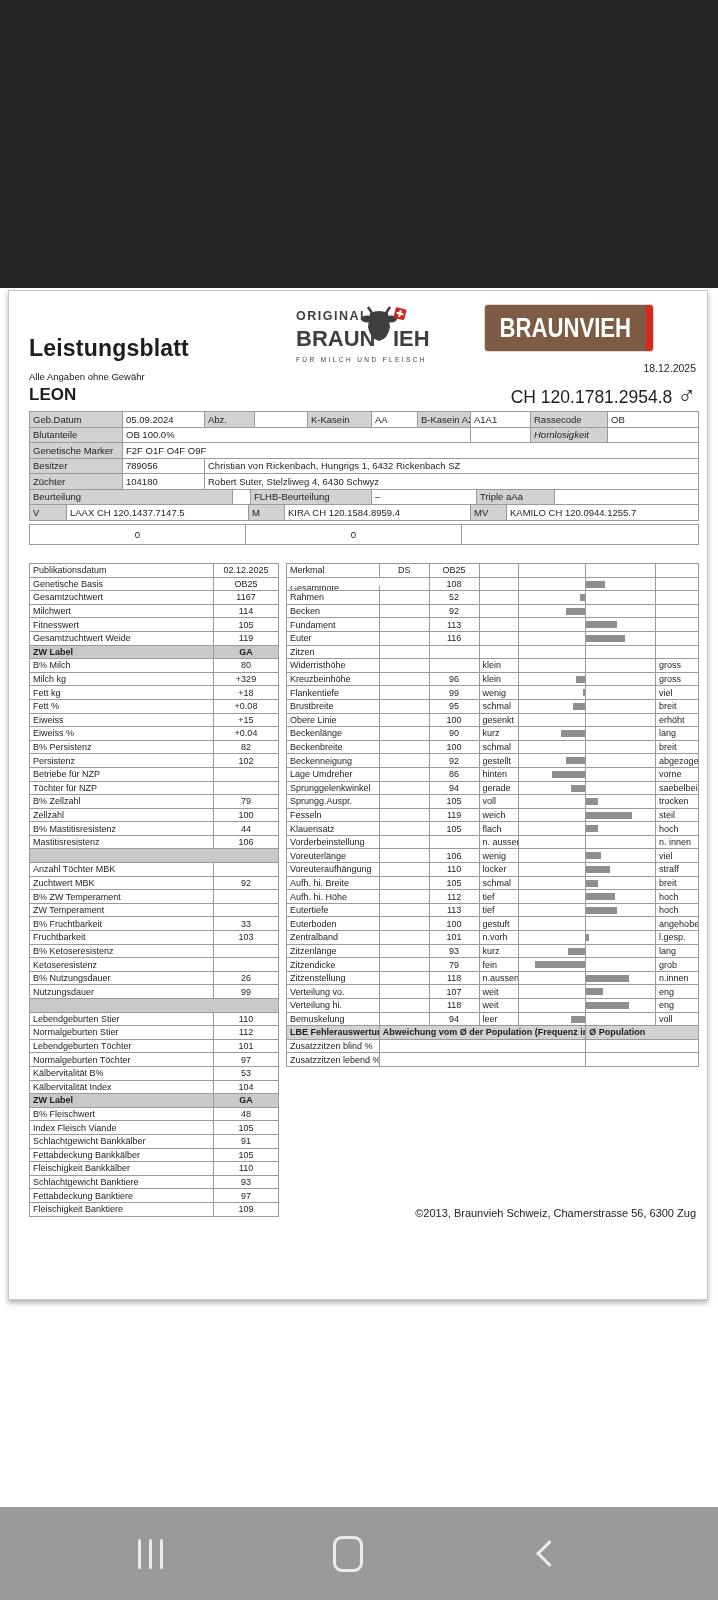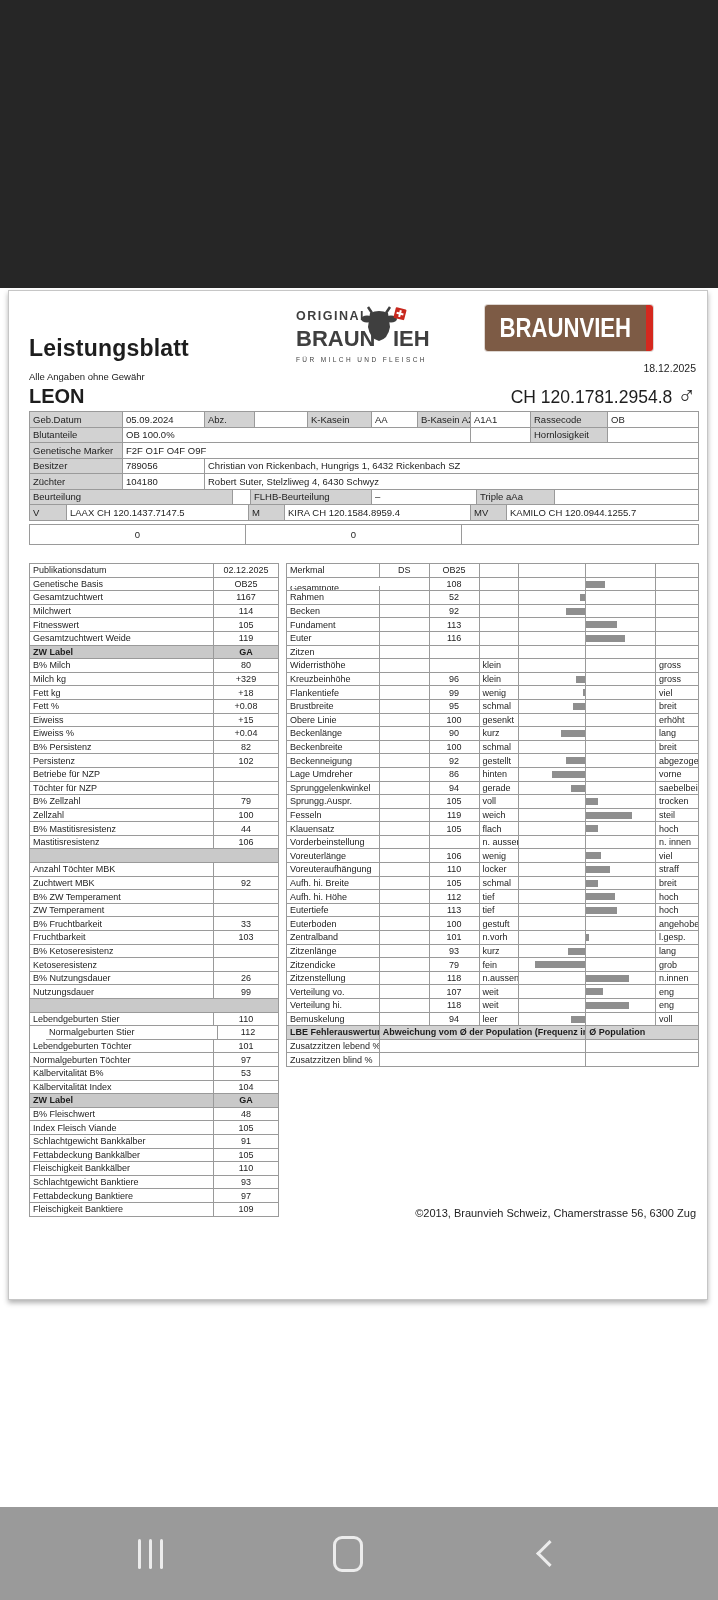--- a/index.html
+++ b/index.html
@@ -3,21 +3,21 @@
 <meta charset="utf-8">
 <style>
   html,body{margin:0;padding:0;width:718px;height:1600px;overflow:hidden;
     font-family:"Liberation Sans", sans-serif;background:#262626;}
   .viewer-bg{position:absolute;left:0;top:288px;width:718px;height:1219px;background:#ffffff;}
   .page{position:absolute;left:8px;top:290px;width:700px;height:1010px;background:#fff;
     border:1px solid #c6c6c6;box-shadow:0 3px 5px rgba(0,0,0,.3);box-sizing:border-box;color:#1d1d1d;}
   .abs{position:absolute;}
   .doc-title{left:20px;top:44px;font-size:23px;font-weight:bold;letter-spacing:.2px;}
   .doc-sub{left:20px;top:80px;font-size:9.5px;color:#222;}
-  .animal-name{left:20px;top:94px;font-size:20px;font-weight:bold;}
+  .animal-name{left:20px;top:94px;font-size:17px;font-weight:bold;}
   .animal-id{right:11px;top:94px;font-size:17.5px;display:flex;align-items:center;}
   .gender{font-size:25px;margin-left:5px;margin-top:-4px;font-weight:normal;}
   .print-date{right:11px;top:71px;font-size:10.5px;}
   .footer{right:11px;top:916px;font-size:11px;color:#222;}
 
   
   .logo-center{left:285px;top:14px;width:150px;height:64px;}
   
   .logo-brand{left:476px;top:14px;width:168px;height:46px;display:flex;border-radius:3px;overflow:hidden;
     box-shadow:0 0 0 1px rgba(120,90,70,.25);}
@@ -119,21 +119,21 @@
         <div class="cell" style="width: 46px;">AA</div>
         <div class="cell hdr" style="width: 53px;">B-Kasein A2</div>
         <div class="cell" style="width: 60px;">A1A1</div>
         <div class="cell hdr" style="width: 77px;">Rassecode</div>
         <div class="cell" style="width: 91px;">OB</div>
       </div>
       <div class="trow">
         <div class="cell hdr" style="width: 93px;">Blutanteile</div>
         <div class="cell" style="width: 348px;">OB 100.0%</div>
         <div class="cell" style="width: 60px;"></div>
-        <div class="cell hdr" style="width: 77px;">Hornlosigkeit</div>
+        <div class="cell hdr" style="width: 77px; font-style: italic;">Hornlosigkeit</div>
         <div class="cell" style="width: 91px;"></div>
       </div>
       <div class="trow">
         <div class="cell hdr" style="width: 93px;">Genetische Marker</div>
         <div class="cell" style="width: 576px;">F2F O1F O4F O9F</div>
       </div>
       <div class="trow">
         <div class="cell hdr" style="width: 93px;">Besitzer</div>
         <div class="cell" style="width: 82px;">789056</div>
         <div class="cell" style="width: 494px;">Christian von Rickenbach, Hungrigs 1, 6432 Rickenbach SZ</div>
@@ -296,21 +296,21 @@
         <div class="cell ctr" style="width: 65px;">99</div>
       </div>
       <div class="trow">
         <div class="cell zw" style="width: 250px;"></div>
       </div>
       <div class="trow">
         <div class="cell" style="width: 184px;">Lebendgeburten Stier</div>
         <div class="cell ctr" style="width: 65px;">110</div>
       </div>
       <div class="trow">
-        <div class="cell" style="width: 184px; margin-left: 16px;">Normalgeburten Stier</div>
+        <div class="cell" style="width: 184px;">Normalgeburten Stier</div>
         <div class="cell ctr" style="width: 65px;">112</div>
       </div>
       <div class="trow">
         <div class="cell" style="width: 184px;">Lebendgeburten Töchter</div>
         <div class="cell ctr" style="width: 65px;">101</div>
       </div>
       <div class="trow">
         <div class="cell" style="width: 184px;">Normalgeburten Töchter</div>
         <div class="cell ctr" style="width: 65px;">97</div>
       </div>
@@ -719,26 +719,26 @@
         </div>
         <div class="cell barcell" style="width: 70px;"></div>
         <div class="cell" style="width: 43px;">voll</div>
       </div>
       <div class="trow">
         <div class="cell hdr bold" style="width: 93px;">LBE Fehlerauswertung</div>
         <div class="cell hdr bold" style="width: 207px;">Abweichung vom Ø der Population (Frequenz in %)</div>
         <div class="cell hdr bold" style="width: 113px;">Ø Population</div>
       </div>
       <div class="trow">
-        <div class="cell" style="width: 93px;">Zusatzzitzen lebend %</div>
+        <div class="cell" style="width: 93px;">Zusatzzitzen blind %</div>
         <div class="cell" style="width: 207px;"></div>
         <div class="cell" style="width: 113px;"></div>
       </div>
       <div class="trow">
-        <div class="cell" style="width: 93px;">Zusatzzitzen blind %</div>
+        <div class="cell" style="width: 93px;">Zusatzzitzen lebend %</div>
         <div class="cell" style="width: 207px;"></div>
         <div class="cell" style="width: 113px;"></div>
       </div>
     </div>
 
   <div class="abs footer">©2013, Braunvieh Schweiz, Chamerstrasse 56, 6300 Zug</div>
 </div>
 
 <div class="navbar">
   <div class="navbtn recents">

